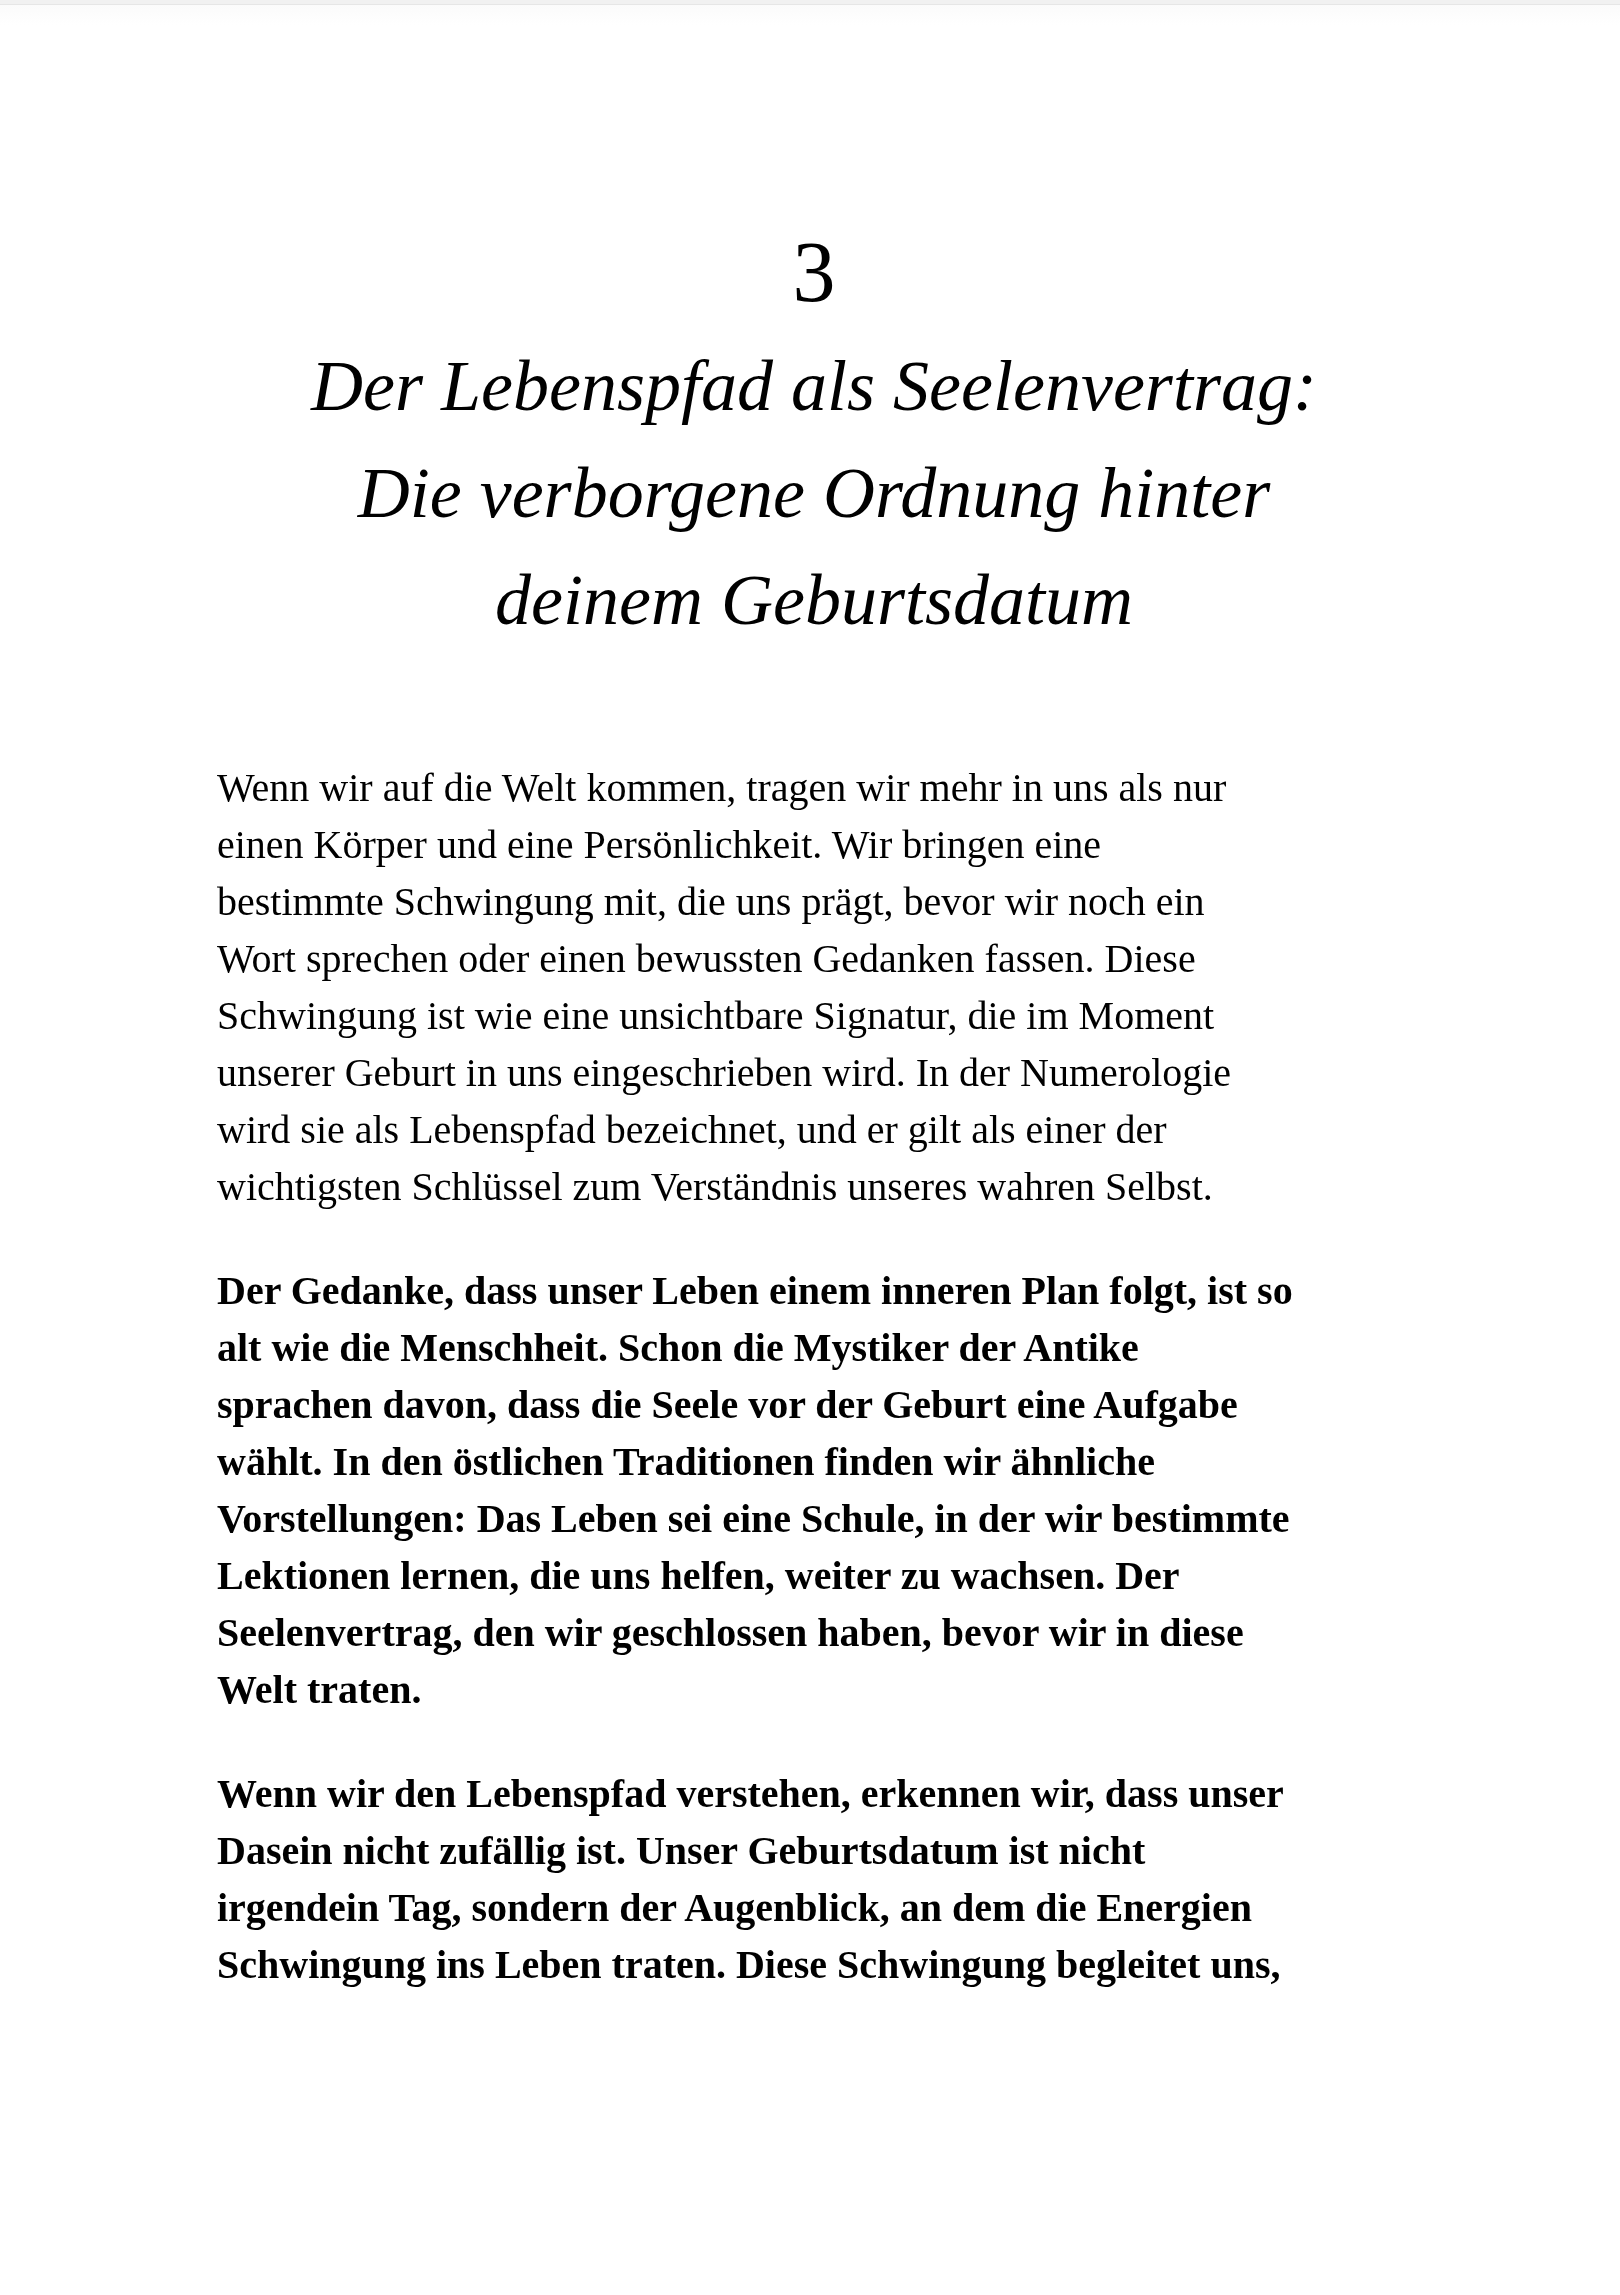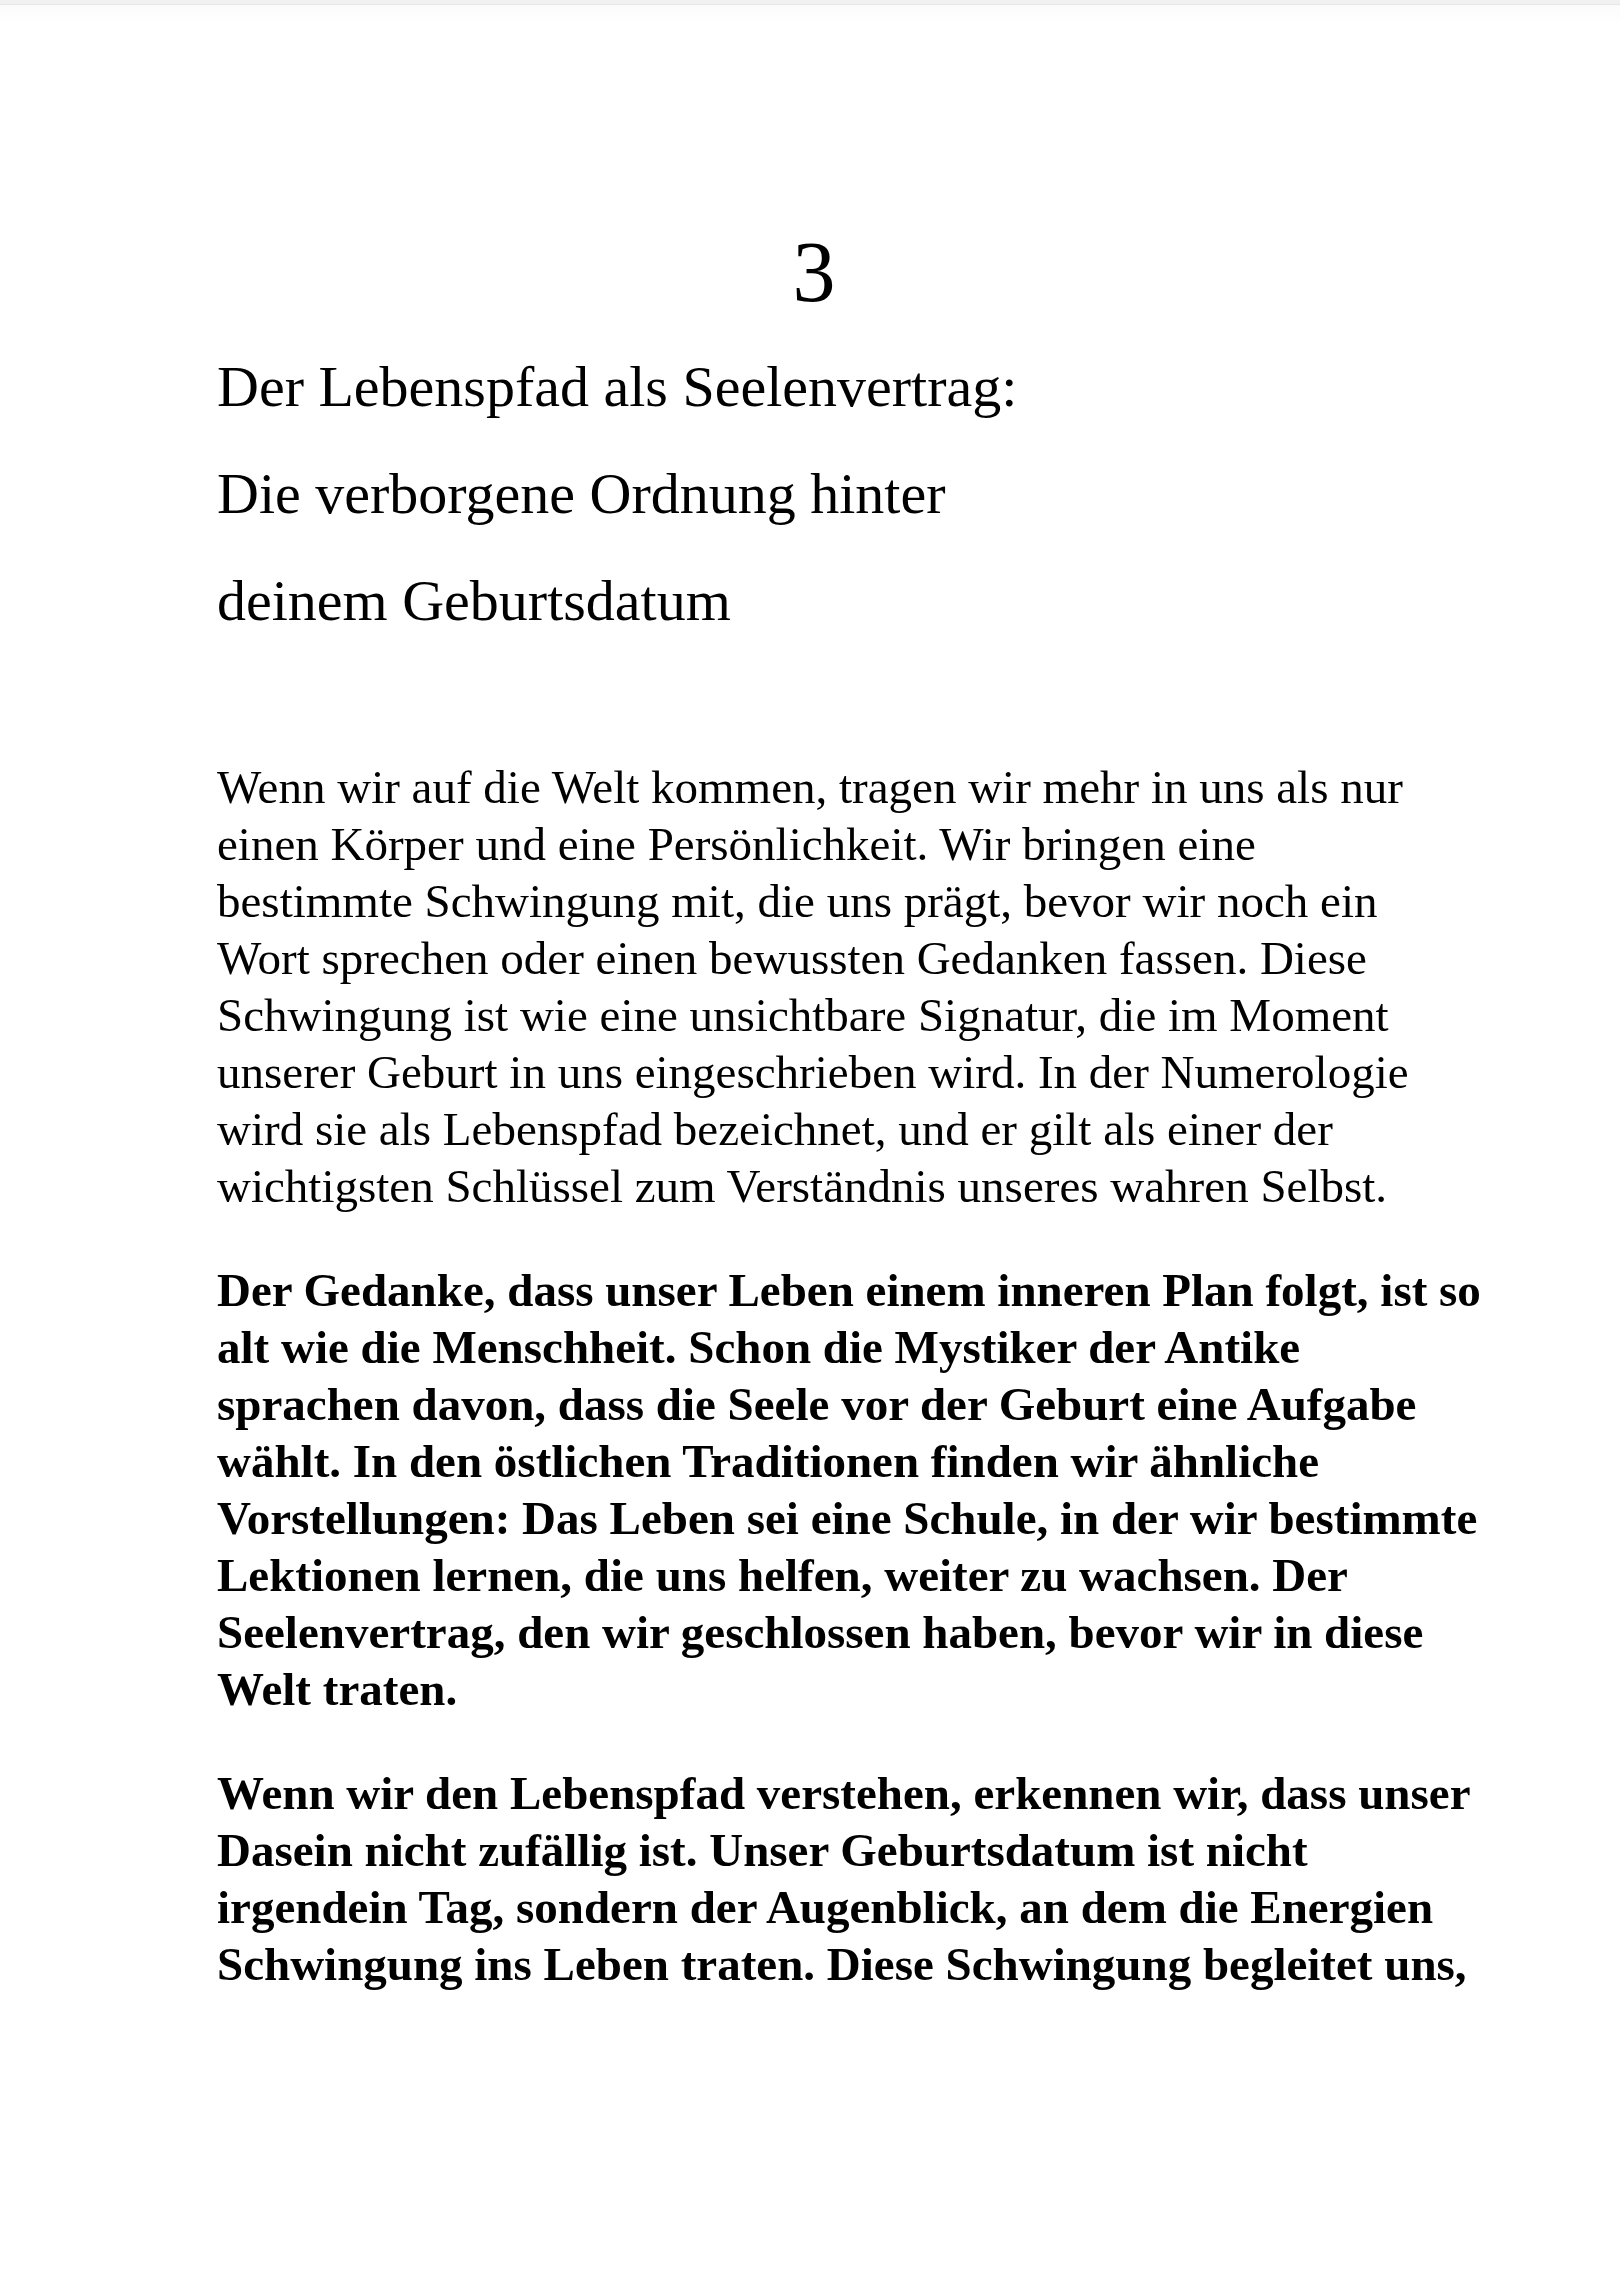--- a/index.html
+++ b/index.html
@@ -39,33 +39,35 @@
     margin-top: 204px; 
     font-size: 86px;
     line-height: 86px;
     text-align: center;
     white-space: nowrap;
   }
   .chapter-title {
     margin-top: 18px;
   }
   .title-line {
-    font-size: 58px;
+    font-size: 72px;
     line-height: 107px;
+    text-align: center;
     white-space: nowrap;
+    font-style: italic;
   }
   .body-text {
     margin-top: 105px;
   }
   .paragraph + .paragraph {
     margin-top: 47px;
     font-weight: bold;
   }
   .text-line {
-    font-size: 47px;
+    font-size: 40px;
     line-height: 57px;
     text-align: left;
     white-space: nowrap;
   }
 </style>
 </head>
 <body>
 
 <div class="page">
   <div class="top-separator"></div>

